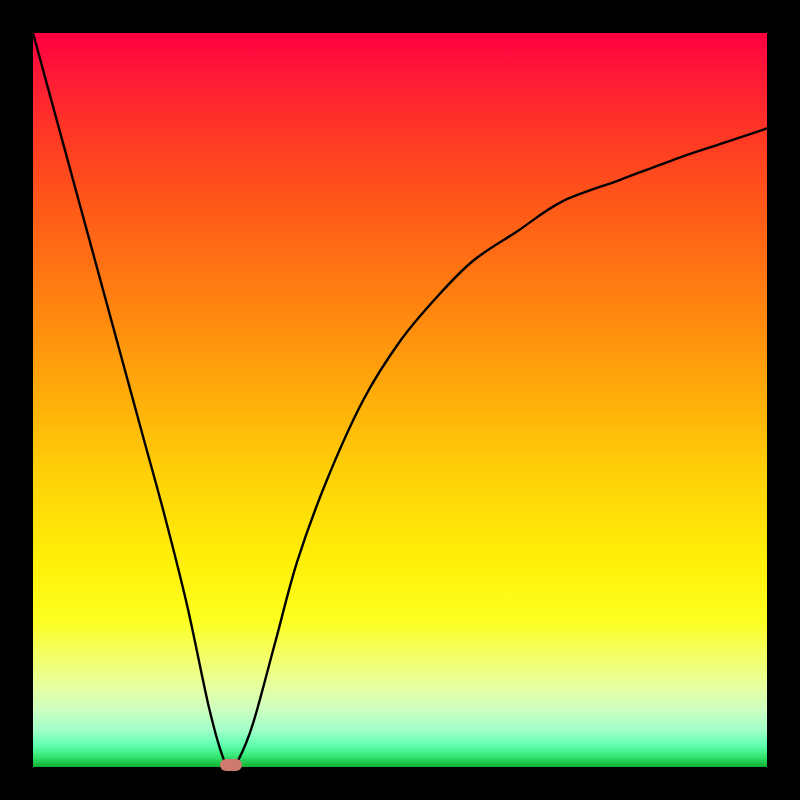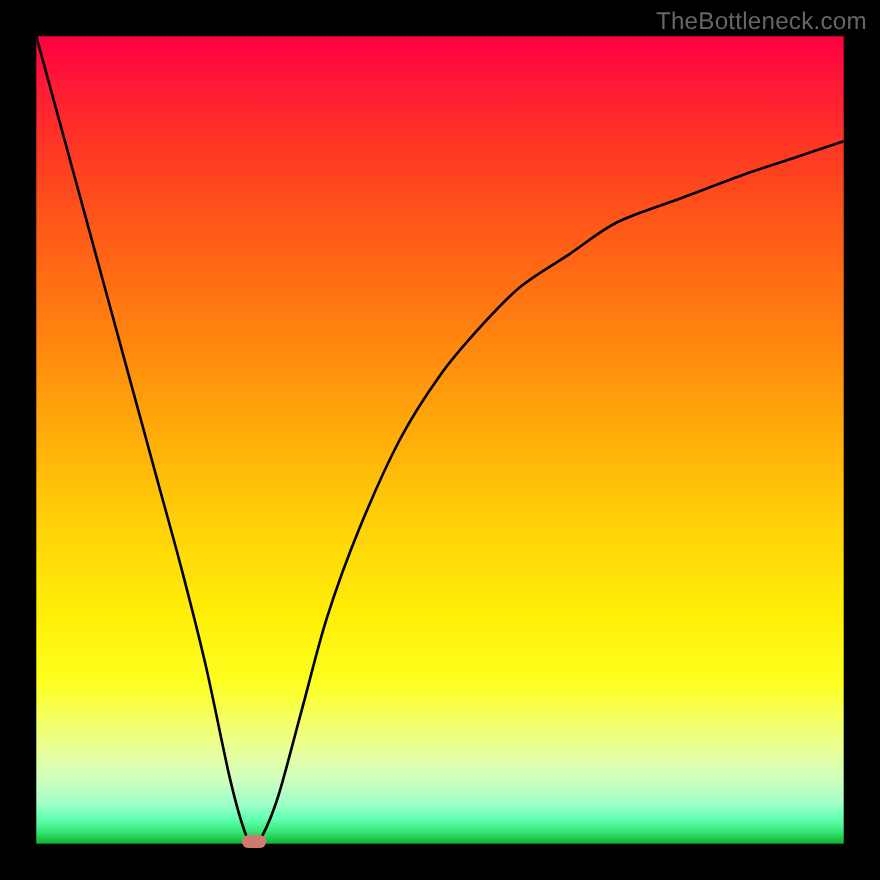--- a/index.html
+++ b/index.html
@@ -69,20 +69,19 @@
     background: #cf7a6f;
     border-radius: 6px;
     z-index: 11;
     transform: translate(-50%, -50%);
   }
 </style>
 </head>
 <body>
 
 <div class="frame">
-  <div class="watermark">TheBottleneck.com</div>
   <div class="plot">
     <svg class="curve" viewBox="0 0 734 734" preserveAspectRatio="none">
       <path id="curve-path" d="M 0.00 0.00 C 3.52 12.92, 14.97 54.90, 22.02 80.74 C 29.07 106.58, 36.99 135.64, 44.04 161.48 C 51.09 187.32, 59.01 216.38, 66.06 242.22 C 73.11 268.06, 81.03 297.12, 88.08 322.96 C 95.13 348.80, 103.05 377.86, 110.10 403.70 C 117.15 429.54, 125.07 457.43, 132.12 484.44 C 139.17 511.45, 147.09 541.99, 154.14 572.52 C 161.19 603.05, 170.29 650.62, 176.16 675.28 C 182.03 699.94, 187.32 717.62, 190.84 726.66 C 194.36 735.70, 195.83 731.80, 198.18 731.80 C 200.53 731.80, 202.00 733.35, 205.52 726.66 C 209.04 719.97, 214.33 708.75, 220.20 689.96 C 226.07 671.17, 235.17 635.06, 242.22 609.22 C 249.27 583.38, 256.02 554.32, 264.24 528.48 C 272.46 502.64, 283.03 473.58, 293.60 447.74 C 304.17 421.90, 318.56 389.31, 330.30 367.00 C 342.04 344.69, 355.26 324.72, 367.00 308.28 C 378.74 291.84, 391.96 277.16, 403.70 264.24 C 415.44 251.32, 427.48 238.11, 440.40 227.54 C 453.32 216.97, 470.35 207.58, 484.44 198.18 C 498.53 188.78, 512.04 177.04, 528.48 168.82 C 544.92 160.60, 568.41 153.85, 587.20 146.80 C 605.99 139.75, 629.48 130.65, 645.92 124.78 C 662.36 118.91, 675.87 114.80, 689.96 110.10 C 704.05 105.40, 726.95 97.77, 734.00 95.42" stroke="#000000" stroke-width="2.4" fill="none" stroke-linecap="round" stroke-linejoin="round"></path>
     </svg>
     <div class="marker" id="min-marker" style="left: 198.18px; top: 731.798px; background: rgb(207, 122, 111);"></div>
   </div>
 </div>
 
 </body></html>

